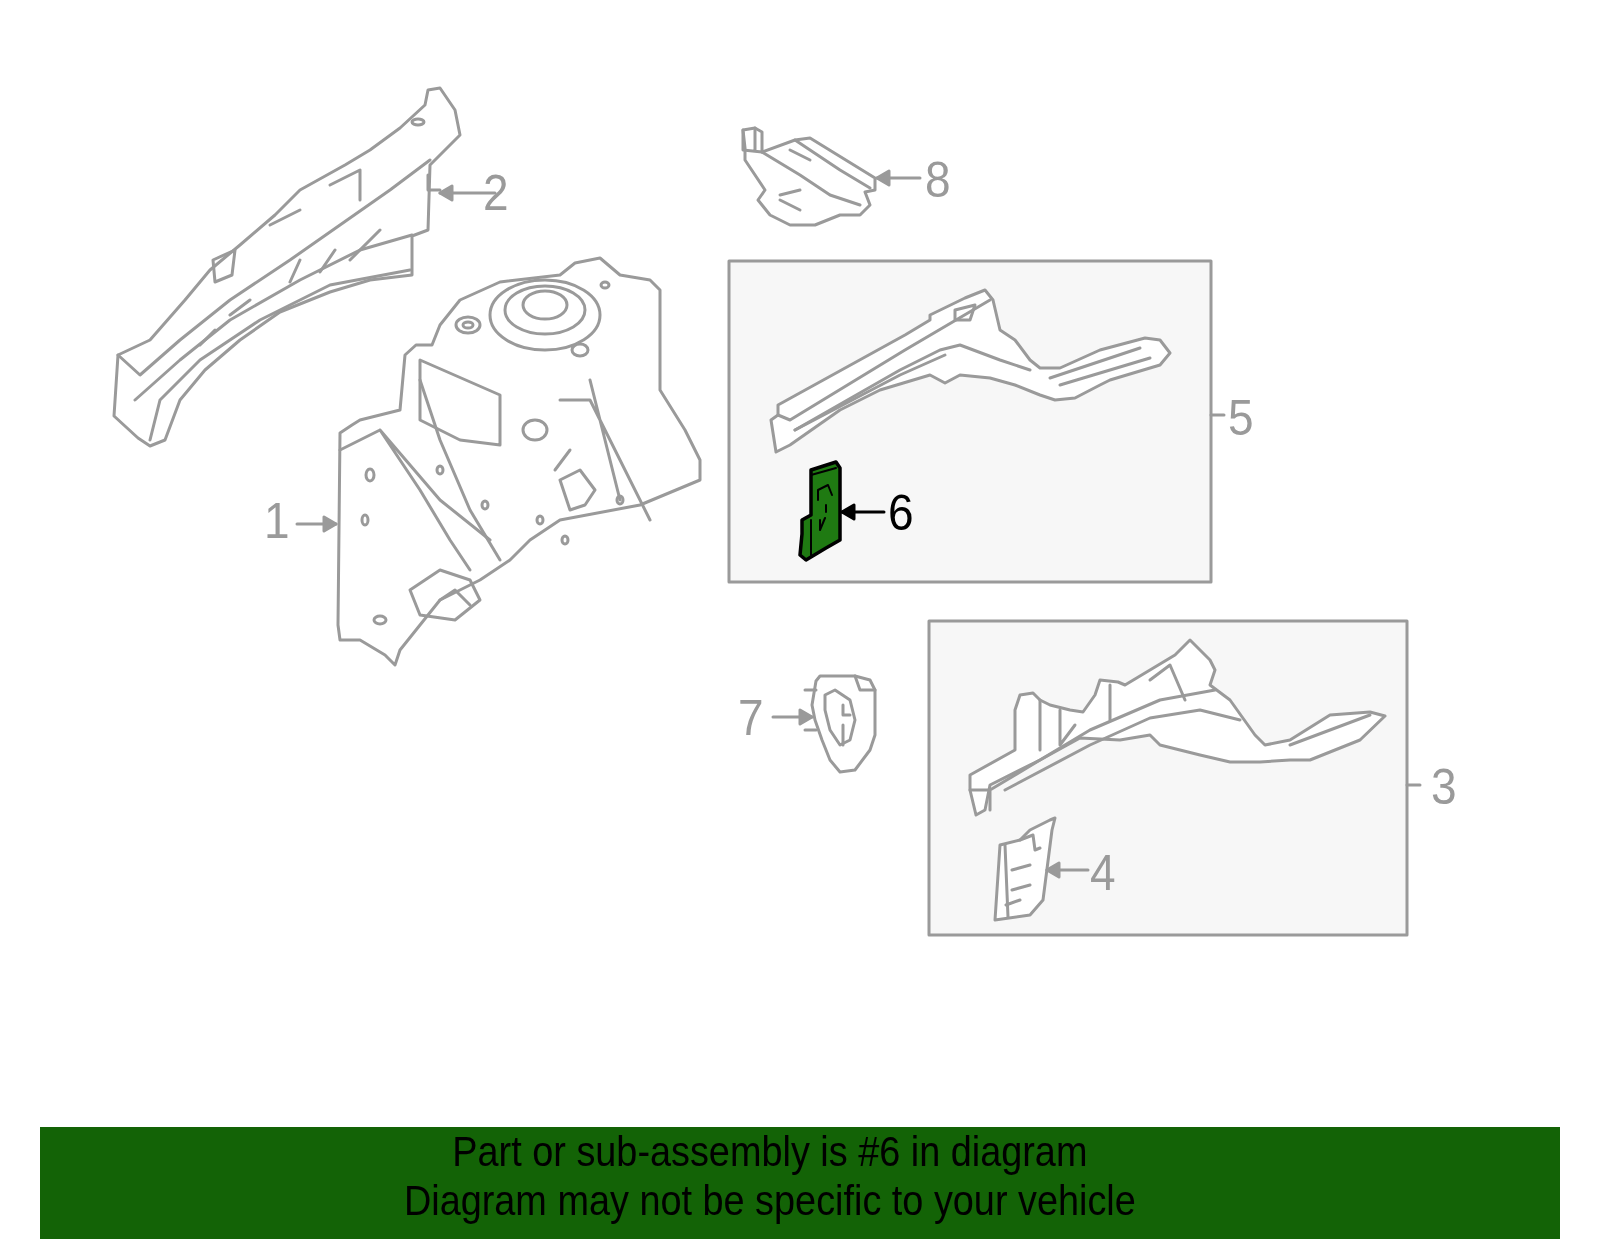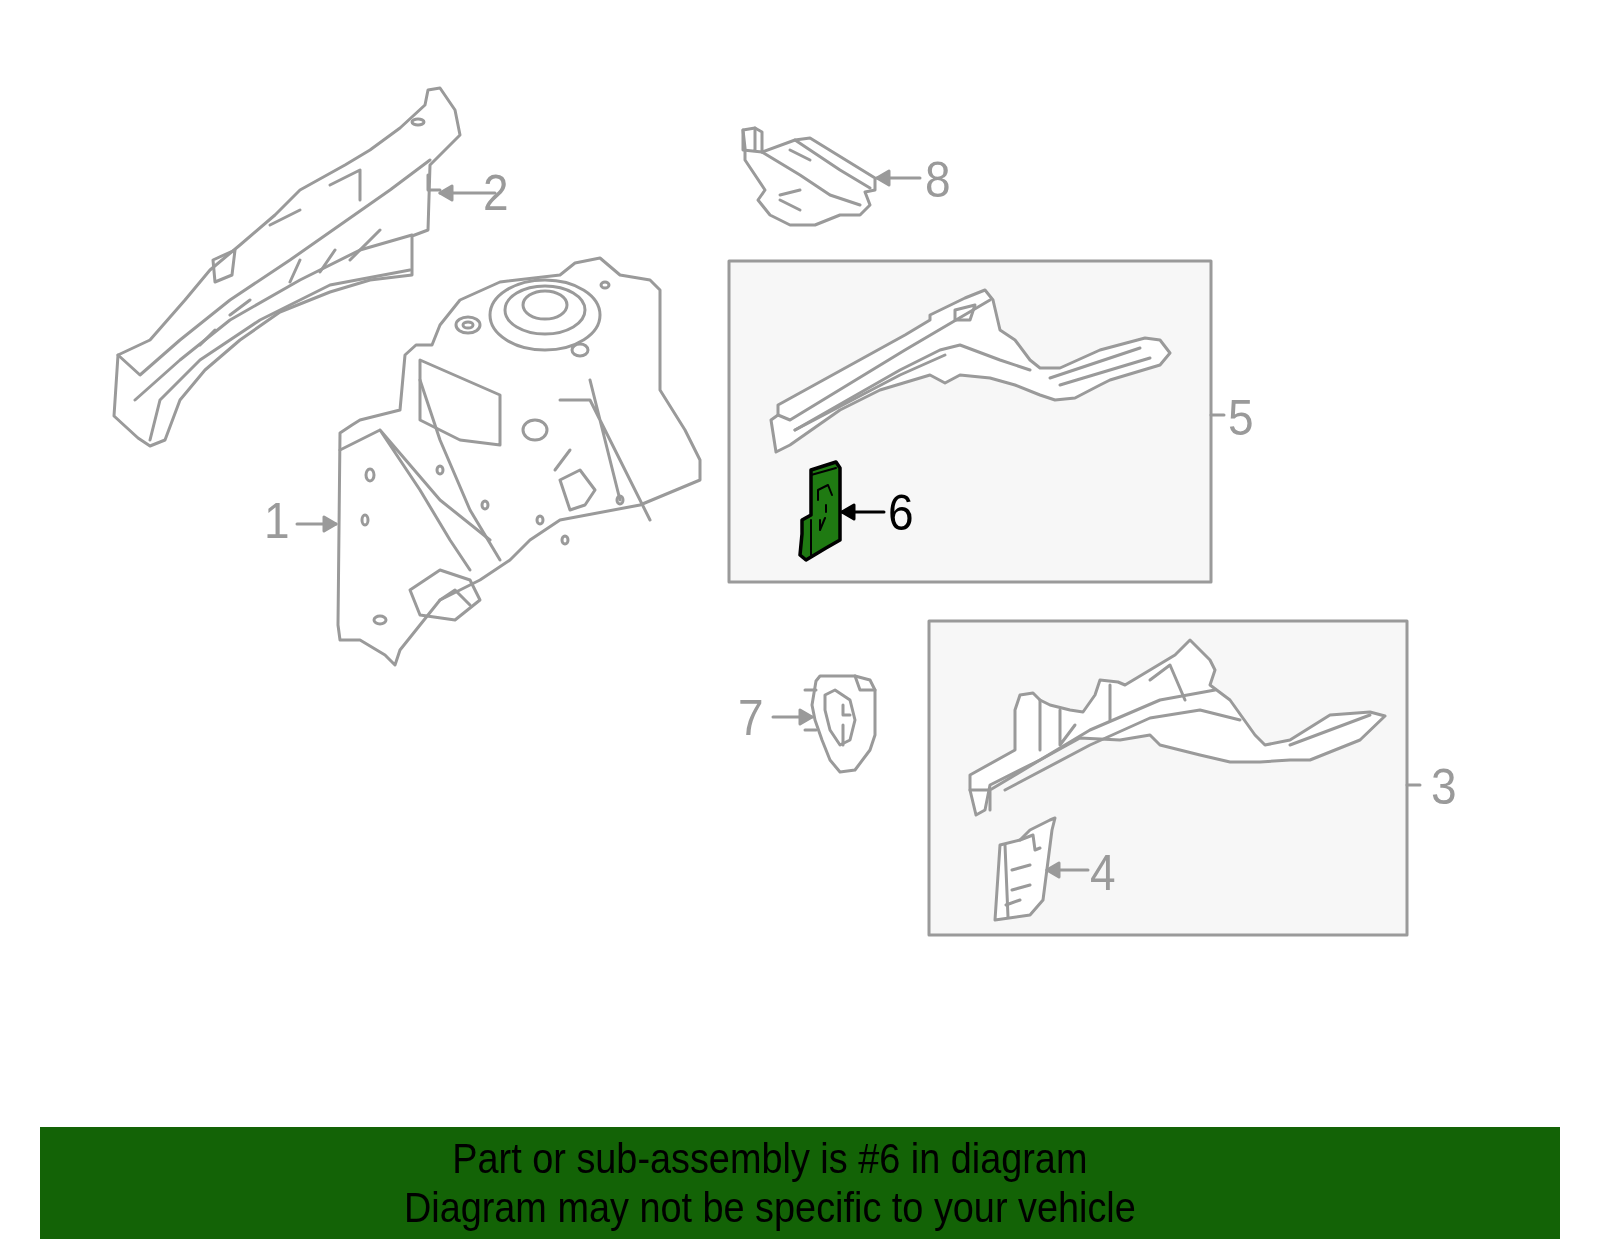--- a/index.html
+++ b/index.html
@@ -4,21 +4,21 @@
 <style>
   html, body { margin: 0; padding: 0; background: #ffffff; }
   body { width: 1600px; height: 1249px; position: relative; overflow: hidden;
          font-family: "Liberation Sans", sans-serif; }
   #diagram { position: absolute; left: 0; top: 0; width: 1600px; height: 1249px; }
   .callout { position: absolute; font-family: "Liberation Sans", sans-serif;
              font-size: 50px; line-height: 1; color: #9a9a9a; transform: scaleX(0.92); transform-origin: left top; }
   .callout.active { color: #000000; }
   .banner { position: absolute; left: 40px; top: 1127px; width: 1520px; height: 112px;
             background: #136306; display: flex; flex-direction: column; align-items: center;
-            justify-content: center; }
+            justify-content: flex-start; }
   .banner-line { font-family: "Liberation Sans", sans-serif; font-size: 43px; line-height: 49px;
                  color: #000000; white-space: nowrap; transform: scaleX(0.88); margin-left: -60px; }
 </style>
 </head>
 <body>
 
 <svg id="diagram" viewBox="0 0 1600 1249" xmlns="http://www.w3.org/2000/svg" fill="none" stroke="#9a9a9a" stroke-width="3" stroke-linejoin="round" stroke-linecap="round">
 
   <rect x="729" y="261" width="482" height="321" fill="#f7f7f7" stroke="#9a9a9a" stroke-width="3"></rect>
   <line x1="1211" y1="415" x2="1224" y2="415"></line>

